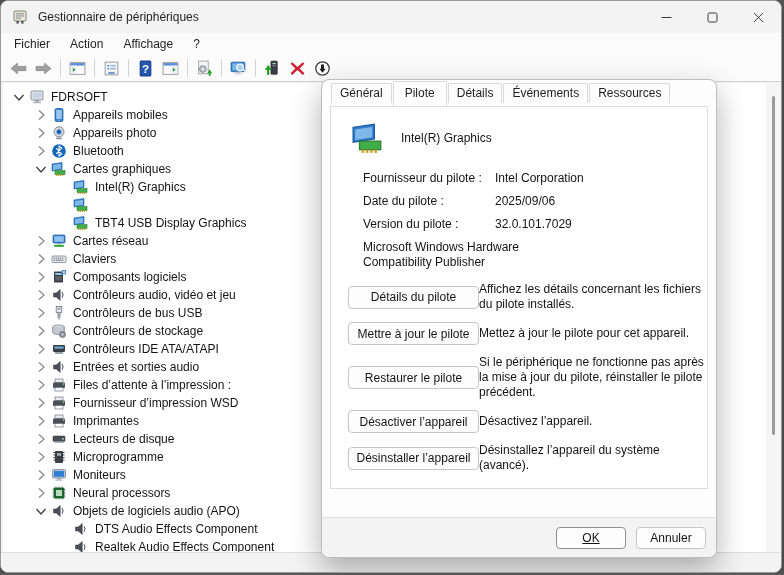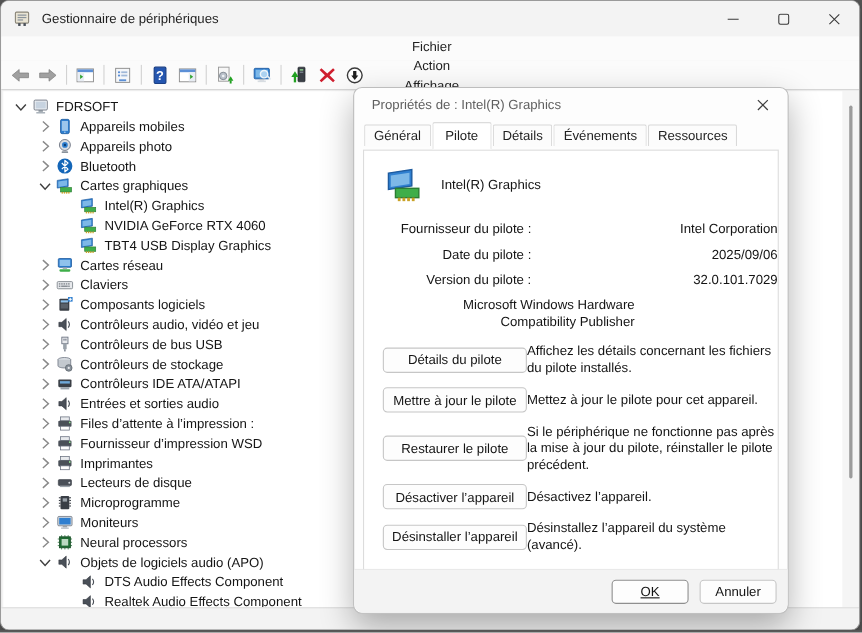--- a/index.html
+++ b/index.html
@@ -6,21 +6,21 @@
   *{box-sizing:border-box;}
   .window{position:relative;width:782px;height:573px;border:1px solid #9a9a9a;border-radius:8px;
     background:#f3f3f3;overflow:hidden;box-shadow:0 3px 12px rgba(0,0,0,.35);}
   
   .titlebar{height:32px;display:flex;align-items:center;padding-left:11px;position:relative;background:#f3f3f3;text-align:center;}
   .app-icon{width:16px;height:16px;margin-right:10px;}
   .title-text{font-size:12px;color:#1f1f1f;}
   .win-controls{position:absolute;right:0;top:0;height:32px;display:flex;}
   .win-btn{width:46px;height:32px;display:flex;align-items:center;justify-content:center;}
   
-  .menubar{height:22px;display:flex;align-items:center;background:#fbfbfb;padding-left:3px;flex-direction:column;}
+  .menubar{height:22px;display:flex;align-items:center;background:#fbfbfb;padding-left:3px;}
   .menu-item{font-size:12px;color:#1f1f1f;padding:2px 10px;cursor:default;}
   
   .toolbar{height:27px;background:#fbfbfb;border-bottom:1px solid #d2d2d2;display:flex;align-items:center;padding-left:5px;}
   .tb-btn{width:25px;height:23px;display:flex;align-items:center;justify-content:center;}
   .tb-sep{width:1px;height:18px;background:#d2d2d2;margin:0 4px;}
   .icon{display:inline-block;line-height:0;}
   .icon svg{width:100%;height:100%;display:block;}
   .tb-btn .icon{width:17px;height:17px;}
   
   .tree{position:absolute;top:82px;left:2px;width:763px;height:469px;background:#fff;overflow:hidden;padding-top:5px;}
@@ -37,21 +37,21 @@
   .dlg-title{font-size:12px;color:#5f5f5f;}
   .dlg-close{position:absolute;right:7px;top:4px;width:32px;height:23px;display:flex;align-items:center;justify-content:center;}
   .tabs{display:flex;align-items:center;padding-left:9px;height:26px;position:relative;z-index:2;}
   .tab{height:20px;line-height:19px;font-size:12px;color:#1f1f1f;background:#fcfcfc;border:1px solid #d9d9d9;
     border-bottom:none;padding:0 8px;margin-right:1px;border-radius:2px 2px 0 0;}
   .tab.active{height:25px;line-height:23px;background:#fff;padding:0 11px;margin-bottom:-1px;position:relative;z-index:3;border-bottom:1px solid #fff;}
   .tab-content{margin:0 8px;height:383px;background:#fff;border:1px solid #dcdcdc;position:relative;overflow:hidden;}
   .device-row{display:flex;align-items:center;padding:14px 0 0 20px;}
   .dlg-ic{width:34px;height:34px;}
   .device-name{font-size:12px;color:#141414;margin-left:16px;}
-  .fields{margin:16px 0 0 20px;text-align:right;}
+  .fields{margin:16px 0 0 32px;}
   .field-row{display:flex;margin-bottom:8px;font-size:12px;color:#141414;line-height:15px;}
   .field-label{width:132px;flex:0 0 132px;}
   .field-value{width:226px;}
   .actions{margin:12px 0 0 17px;}
   .action-row{display:flex;align-items:center;margin-bottom:10px;}
   .dlg-btn{width:131px;height:23px;flex:0 0 131px;background:#fdfdfd;border:1px solid #c6c6c6;border-radius:4px;
     font-size:12px;color:#141414;font-family:inherit;padding:0;}
   .action-desc{width:226px;font-size:12px;color:#141414;line-height:15px;}
   .dlg-footer{position:absolute;left:0;right:0;bottom:0;height:40px;background:#f3f3f3;border-top:1px solid #e2e2e2;
     border-radius:0 0 8px 8px;display:flex;align-items:center;justify-content:flex-end;gap:10px;padding-right:10px;}
@@ -312,21 +312,20 @@
           <svg viewBox="0 0 16 16">
             <polygon points="1,3 11,1.5 11,8.5 1,10" fill="#2f7fd0" stroke="#1d5a9e" stroke-width="0.6"></polygon>
             <polygon points="2,4 10,2.8 10,7.7 2,8.9" fill="#7db8e8"></polygon>
             <rect x="4" y="9.5" width="10" height="4" fill="#3fae49" stroke="#2c7d33" stroke-width="0.6"></rect>
             <rect x="5" y="13.5" width="1.2" height="1.5" fill="#c9a227"></rect>
             <rect x="7" y="13.5" width="1.2" height="1.5" fill="#c9a227"></rect>
             <rect x="9" y="13.5" width="1.2" height="1.5" fill="#c9a227"></rect>
             <rect x="11" y="13.5" width="1.2" height="1.5" fill="#c9a227"></rect>
           </svg>
         </span>
-        <span>NVIDIA GeForce RTX 4060</span>
       </div>
       <div class="tree-row" style="padding-left: 52px;">
         <span class="chev"></span>
         <span class="icon tree-ic">
           <svg viewBox="0 0 16 16">
             <polygon points="1,3 11,1.5 11,8.5 1,10" fill="#2f7fd0" stroke="#1d5a9e" stroke-width="0.6"></polygon>
             <polygon points="2,4 10,2.8 10,7.7 2,8.9" fill="#7db8e8"></polygon>
             <rect x="4" y="9.5" width="10" height="4" fill="#3fae49" stroke="#2c7d33" stroke-width="0.6"></rect>
             <rect x="5" y="13.5" width="1.2" height="1.5" fill="#c9a227"></rect>
             <rect x="7" y="13.5" width="1.2" height="1.5" fill="#c9a227"></rect>
@@ -592,30 +591,20 @@
       </div>
     </div>
 
   <div class="scroll-track">
     <div class="scroll-thumb"></div>
   </div>
 
   <div class="statusbar"></div>
 
   <div class="dialog">
-    <div class="dlg-titlebar">
-      <span class="dlg-title">Propriétés de : Intel(R) Graphics</span>
-      <div class="dlg-close">
-        <span class="icon">
-            <svg width="11" height="11" viewBox="0 0 11 11">
-              <path d="M1 1 L10 10 M10 1 L1 10" stroke="#3f3f3f" stroke-width="1.1"></path>
-            </svg>
-          </span>
-      </div>
-    </div>
     <div class="tabs">
         <div class="tab">Général</div>
         <div class="tab active">Pilote</div>
         <div class="tab">Détails</div>
         <div class="tab">Événements</div>
         <div class="tab">Ressources</div>
       </div>
     <div class="tab-content">
       <div class="device-row">
         <span class="icon dlg-ic">

